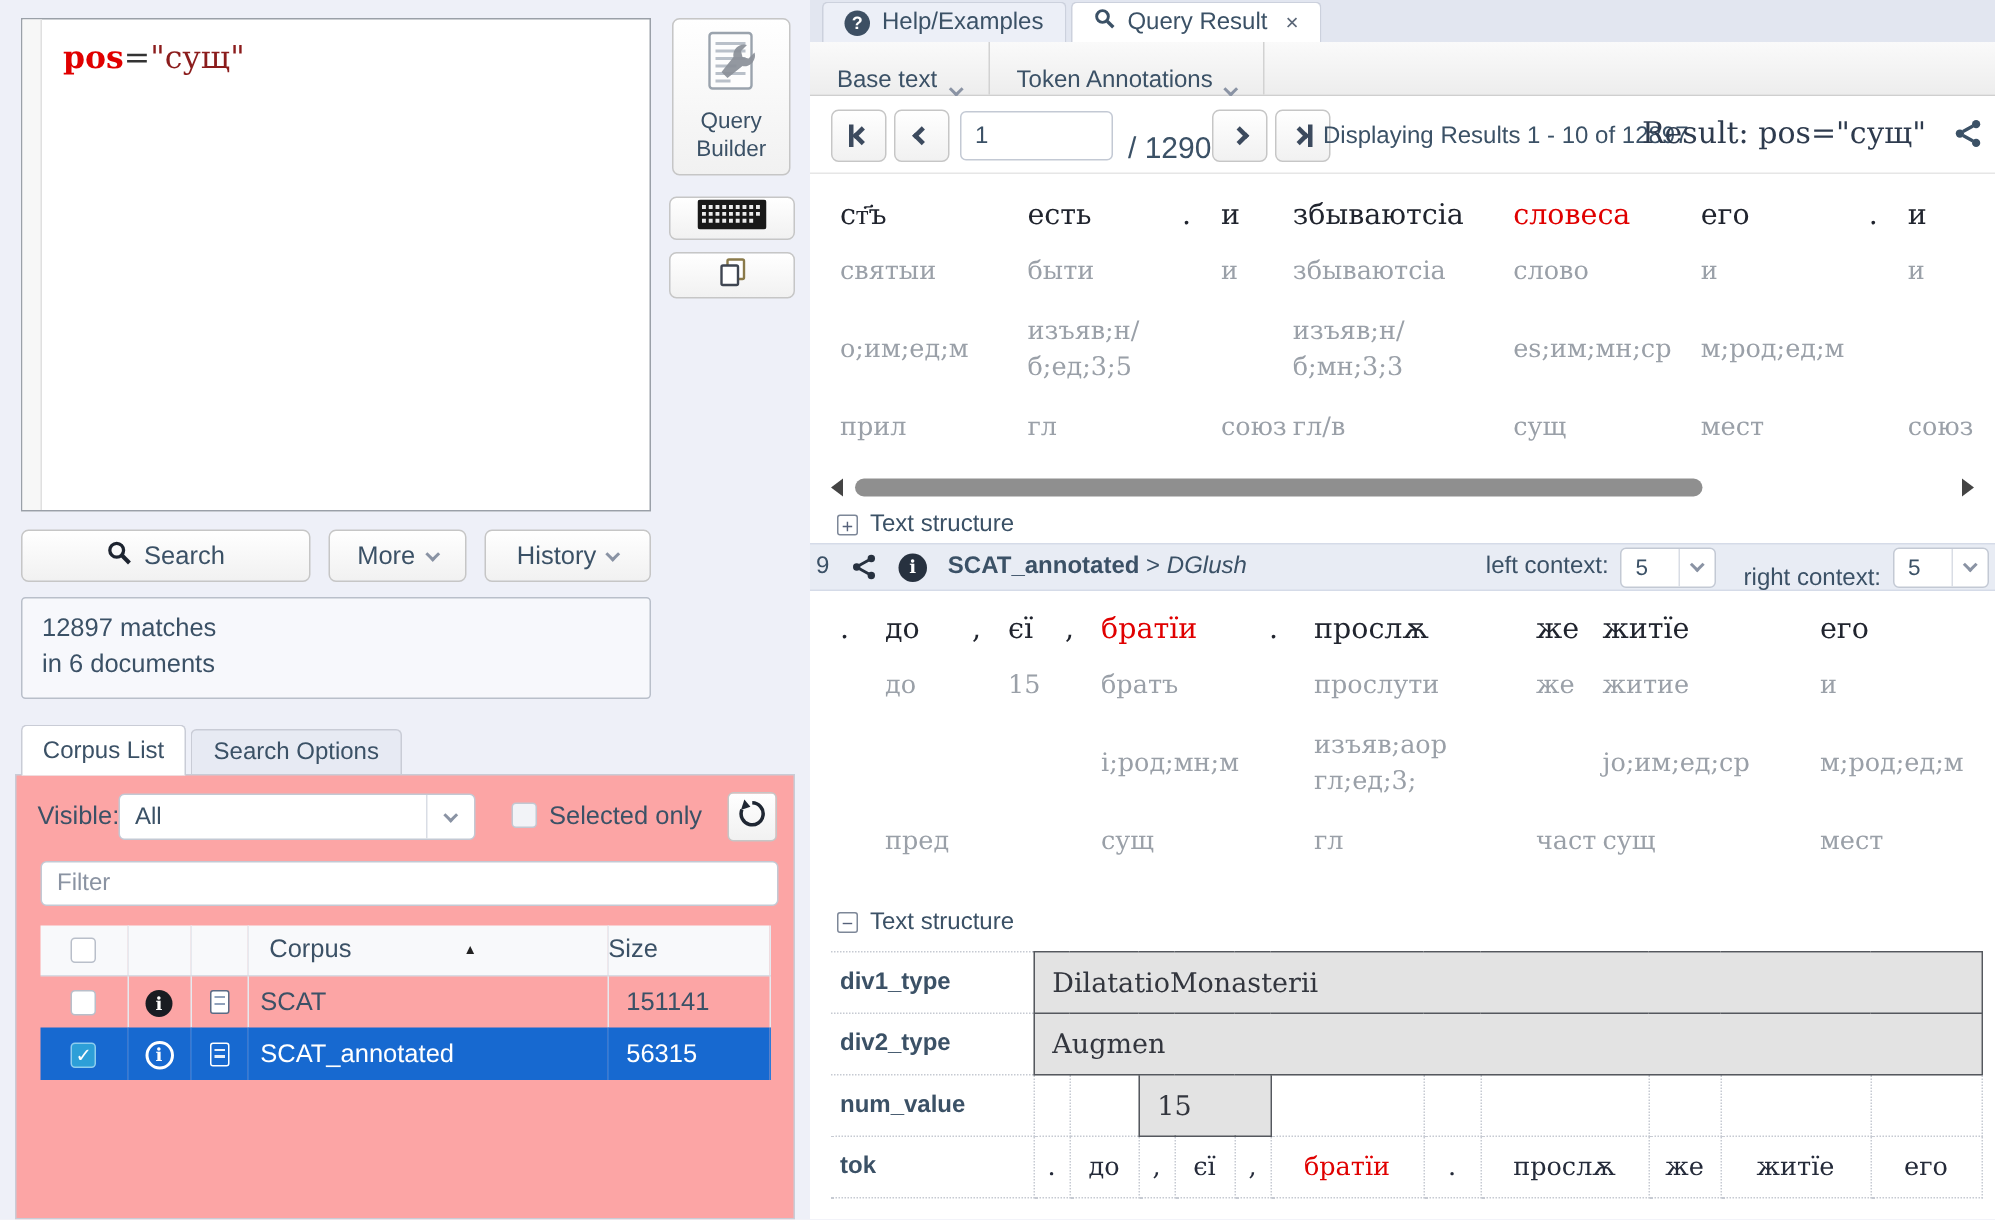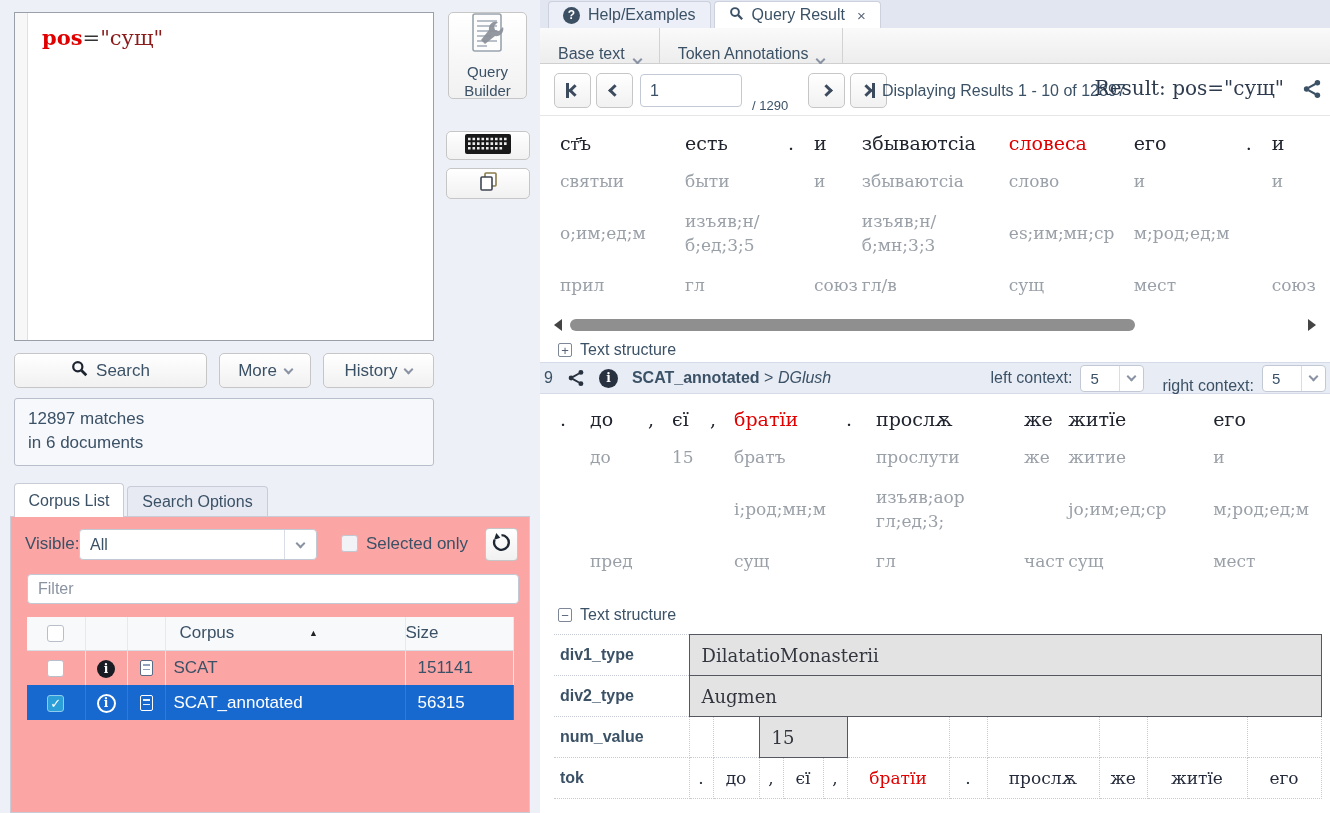--- a/index.html
+++ b/index.html
@@ -23,21 +23,21 @@
   .query-box { position:absolute; left:14px; top:12px; width:420px; height:329px;
                background:#fff; border:1px solid #9aa0a8; }
   .query-gutter { position:absolute; left:0; top:0; width:13px; height:100%;
                   background:#f7f7f7; border-right:1px solid #e0e0e0; }
   .query-line { position:absolute; left:27px; top:12px; font-family:"DejaVu Serif", serif;
                 font-size:21px; }
   .q-kw { color:#e00000; font-weight:bold; }
   .q-op { color:#333; }
   .q-val { color:#8b1c1c; }
 
-  .qb-btn { position:absolute; left:448px; top:12px; width:79px; height:87px;
+  .qb-btn { position:absolute; left:448px; top:12px; width:79px; height:105px;
             flex-direction:column; gap:4px; font-size:15px; line-height:19px; text-align:center; }
   .kb-btn { position:absolute; left:446px; top:131px; width:84px; height:29px; }
   .copy-btn { position:absolute; left:446px; top:168px; width:84px; height:31px; }
 
   .search-btn { position:absolute; left:14px; top:353px; width:193px; height:35px; gap:8px; font-size:17px; }
   .more-btn { position:absolute; left:219px; top:353px; width:92px; height:35px; gap:8px; font-size:17px; }
   .history-btn { position:absolute; left:323px; top:353px; width:111px; height:35px; gap:8px; font-size:17px; }
 
   .matches-box { position:absolute; left:14px; top:398px; width:420px; height:68px;
                  background:#f7f8fc; border:1px solid #b9bfca; border-radius:3px;
@@ -104,21 +104,21 @@
               display:flex; align-items:stretch; }
   .rtool-btn { display:flex; align-items:flex-end; gap:9px; padding:0 18px; font-size:16px;
                border-right:1px solid #d2d2d2; cursor:pointer; }
 
   .pgbar { position:absolute; left:0; top:64px; width:790px; height:52px; background:#fff;
            border-bottom:1px solid #e6e6e6; }
   .pg-btn { position:absolute; top:9px; width:37px; height:35px; gap:1px; }
   .pg-input { position:absolute; left:100px; top:10px; width:102px; height:33px; border:1px solid #c3c9d4;
               border-radius:4px; padding:0 9px; font-size:16px; color:#3b5166; outline:none;
               font-family:"Liberation Sans", sans-serif; }
-  .pg-total { position:absolute; left:212px; top:34px; font-size:13px; }
+  .pg-total { position:absolute; left:212px; top:24px; font-size:20px; }
   .displaying { position:absolute; left:342px; top:18px; font-size:16px; white-space:nowrap; }
   .result-label { position:absolute; right:46px; top:12px; font-family:"DejaVu Serif", serif;
                   font-size:20px; color:#2e3b4e; white-space:nowrap; }
   .share-top { position:absolute; right:8px; top:15px; cursor:pointer; }
 
   
   .rgrid { position:absolute; border-collapse:collapse; table-layout:fixed; }
   .rgrid td { vertical-align:middle; padding:0 2px; overflow:hidden; white-space:nowrap; }
   .tok-row td { font-family:"DejaVu Serif", serif; font-size:19px; color:#20242e; height:38px; }
   .ann-row td { font-family:"DejaVu Serif", serif; font-size:17px; color:#9aa0a8; height:38px; }

